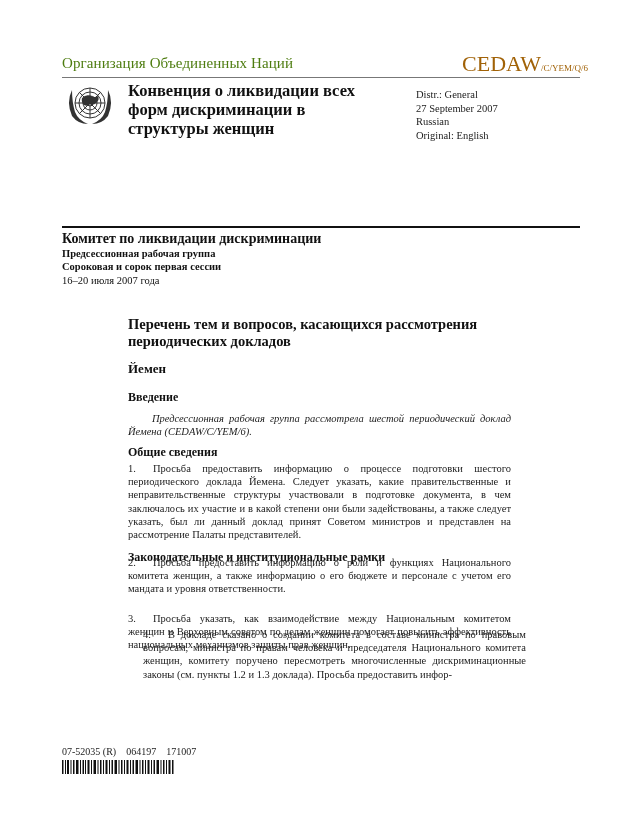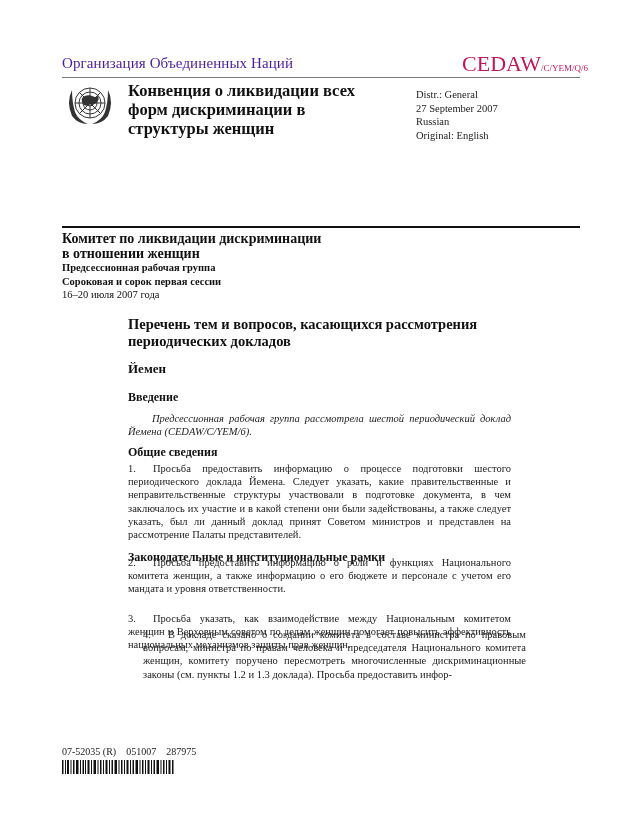--- a/index.html
+++ b/index.html
@@ -1,20 +1,20 @@
 <!DOCTYPE html>
 <html><head>
 <meta charset="utf-8">
 <style>
   html, body { margin: 0; padding: 0; background: #ffffff; }
   body { width: 640px; height: 828px; position: relative; overflow: hidden;
          font-family: "Liberation Serif", "DejaVu Serif", serif; color: #111; }
   .abs { position: absolute; }
-  .org { left: 62px; top: 55px; font-size: 15px; color: #4c1d95; letter-spacing: 0.1px; }
-  .symbol { right: 52px; top: 51px; font-size: 22px; color: #be185d; white-space: nowrap; }
+  .org { left: 62px; top: 55px; font-size: 15px; color: #4d7c0f; letter-spacing: 0.1px; }
+  .symbol { right: 52px; top: 51px; font-size: 22px; color: #a16207; white-space: nowrap; }
   .symbol .sub { font-size: 9px; letter-spacing: 0; }
   .rule-thin { left: 62px; width: 518px; top: 77px; height: 1px; background: #777; }
   .logo { left: 64px; top: 82px; width: 52px; height: 44px; }
   .conv-title { left: 128px; top: 81px; font-size: 16.5px; font-weight: bold; line-height: 19px; color: #111; }
   .distr { left: 416px; top: 88px; font-size: 10.5px; line-height: 13.5px; color: #222; }
   .rule-thick { left: 62px; width: 518px; top: 226px; height: 2px; background: #111; }
   .committee { left: 62px; top: 232px; font-size: 11.5px; line-height: 14.5px; }
   .committee .l1, .committee .l2 { font-weight: bold; font-size: 14px; }
   .committee .l3, .committee .l4 { font-weight: bold; font-size: 10.5px; line-height: 13.5px; }
   .committee .l5 { font-size: 10.5px; line-height: 13.5px; }
@@ -60,21 +60,20 @@
   <div>Distr.: General</div>
   <div>27 September 2007</div>
   <div>Russian</div>
   <div>Original: English</div>
 </div>
 
 <div class="abs rule-thick"></div>
 
 <div class="abs committee">
   <div class="l1">Комитет по ликвидации дискриминации</div>
-  <div class="l2">в отношении женщин</div>
   <div class="l3">Предсессионная рабочая группа</div>
   <div class="l4">Сороковая и сорок первая сессии</div>
   <div class="l5">16–20 июля 2007 года</div>
 </div>
 
 <div class="abs doc-title">
   <div>Перечень тем и вопросов, касающихся рассмотрения</div>
   <div>периодических докладов</div>
 </div>
 <div class="abs country">Йемен</div>
@@ -83,21 +82,21 @@
 <div class="abs para indent" style="top:412px;font-style:italic;">Предсессионная рабочая группа рассмотрела шестой периодический доклад Йемена (CEDAW/C/YEM/6).</div>
 
 <div class="abs sec-head" style="top:445px;">Общие сведения</div>
 <div class="abs para" style="top:462px;"><span class="num">1.</span><span>Просьба предоставить информацию о процессе подготовки шестого периодического доклада Йемена. Следует указать, какие правительственные и неправительственные структуры участвовали в подготовке документа, в чем заключалось их участие и в какой степени они были задействованы, а также следует указать, был ли данный доклад принят Советом министров и представлен на рассмотрение Палаты представителей.</span></div>
 
 <div class="abs sec-head" style="top:550px;">Законодательные и институциональные рамки</div>
 <div class="abs para" style="top:556px;"><span class="num">2.</span><span>Просьба предоставить информацию о роли и функциях Национального комитета женщин, а также информацию о его бюджете и персонале с учетом его мандата и уровня ответственности.</span></div>
 <div class="abs para" style="top:612px;"><span class="num">3.</span><span>Просьба указать, как взаимодействие между Национальным комитетом женщин и Верховным советом по делам женщин помогает повысить эффективность национальных механизмов защиты прав женщин.</span></div>
 <div class="abs para" style="top:628px;margin-left:15px;"><span class="num">4.</span><span>В докладе сказано о создании комитета в составе министра по правовым вопросам, министра по правам человека и председателя Национального комитета женщин, комитету поручено пересмотреть многочисленные дискриминационные законы (см. пункты 1.2 и 1.3 доклада). Просьба предоставить инфор-</span></div>
 
-<div class="abs footer-code">07-52035 (R)    051007    287975</div>
+<div class="abs footer-code">07-52035 (R)    064197    171007</div>
 <svg class="abs barcode" viewBox="0 0 112 14" preserveAspectRatio="none">
   <g fill="#111">
     <rect x="0" y="0" width="1.5" height="14"></rect>
       <rect x="3" y="0" width="1" height="14"></rect>
       <rect x="5" y="0" width="2" height="14"></rect>
     <rect x="8.5" y="0" width="1" height="14"></rect>
       <rect x="11" y="0" width="1.5" height="14"></rect>
       <rect x="14" y="0" width="2.5" height="14"></rect>
     <rect x="18" y="0" width="1" height="14"></rect>
       <rect x="20.5" y="0" width="1.5" height="14"></rect>

